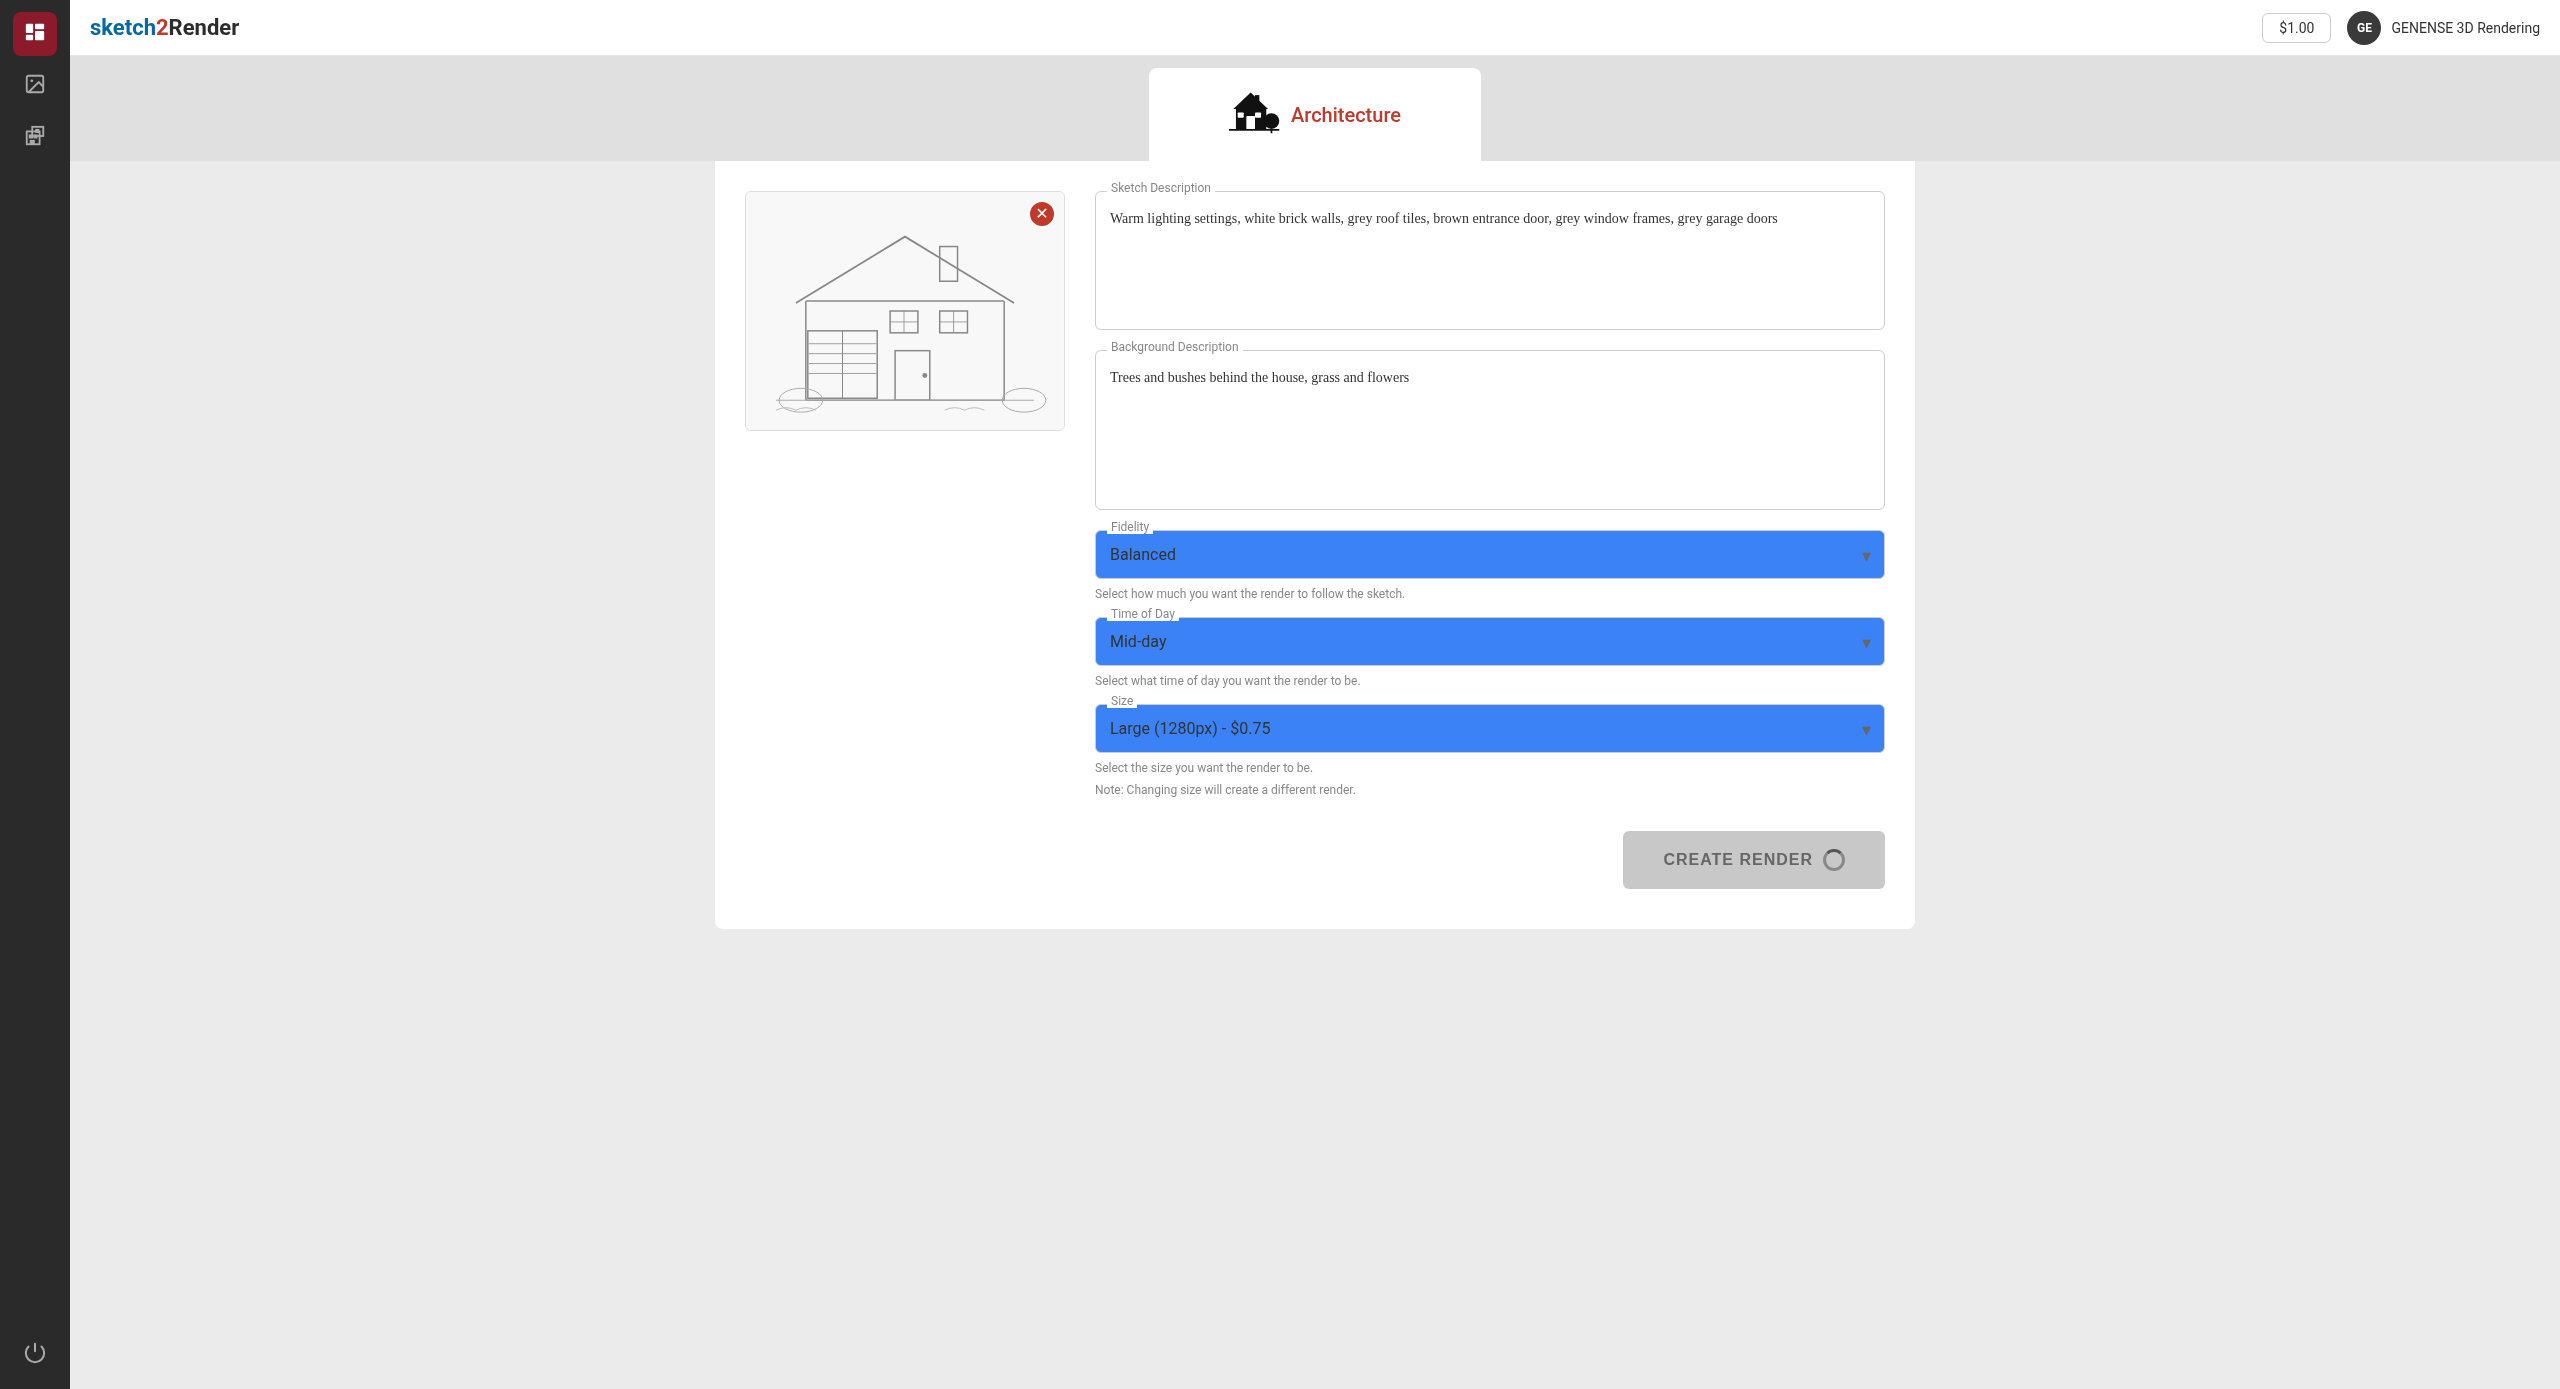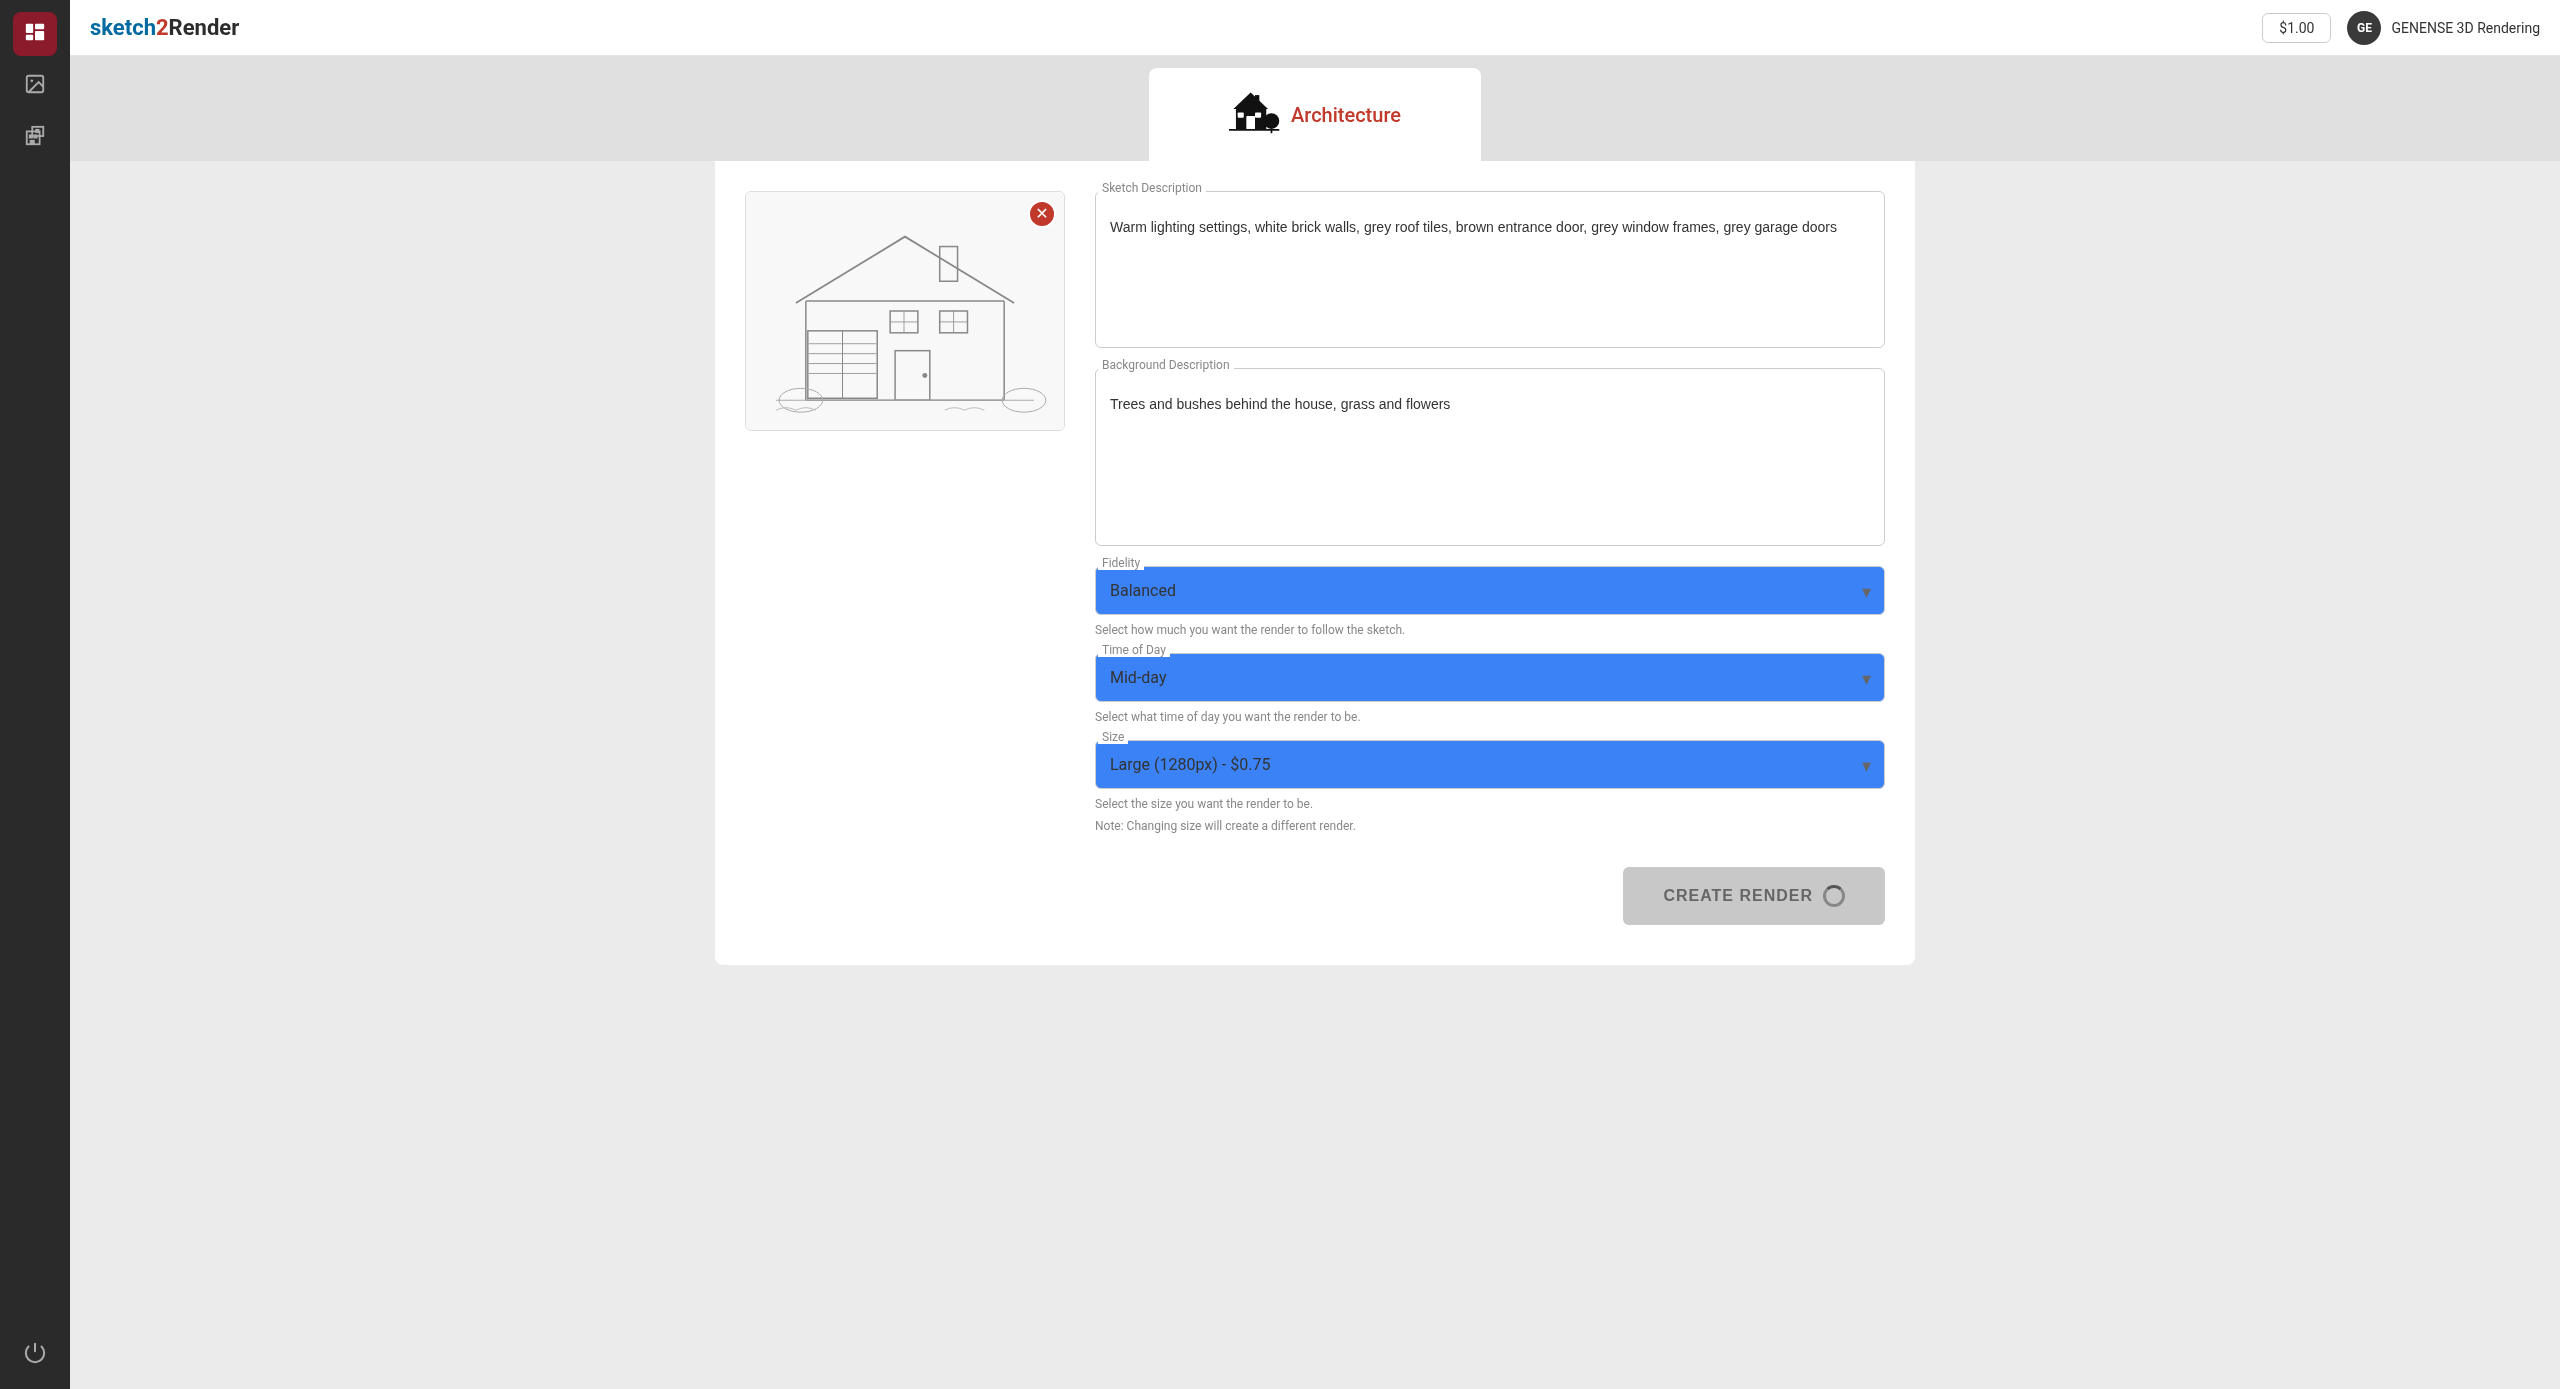--- a/index.html
+++ b/index.html
@@ -193,36 +193,36 @@
       flex-direction: column;
       gap: 16px;
     }
 
     .field-group {
       position: relative;
     }
     .field-label {
       position: absolute;
       top: -10px;
-      left: 3px;
+      left: 12px;
       background: #fff;
       padding: 0 4px;
       font-size: 12px;
       color: #888;
       z-index: 1;
     }
     .field-textarea {
       width: 100%;
       border: 1px solid #ccc;
       border-radius: 6px;
-      padding: 25px 14px;
+      padding: 16px 14px;
       font-size: 14px;
       color: #333;
       resize: none;
-      font-family: Liberation Sans, sans-serif;
+      font-family: Liberation Serif, serif;
       line-height: 1.5;
       outline: none;
     }
 
     .field-select-wrapper {
       position: relative;
     }
     .field-select {
       width: 100%;
       border: 1px solid #ccc;

